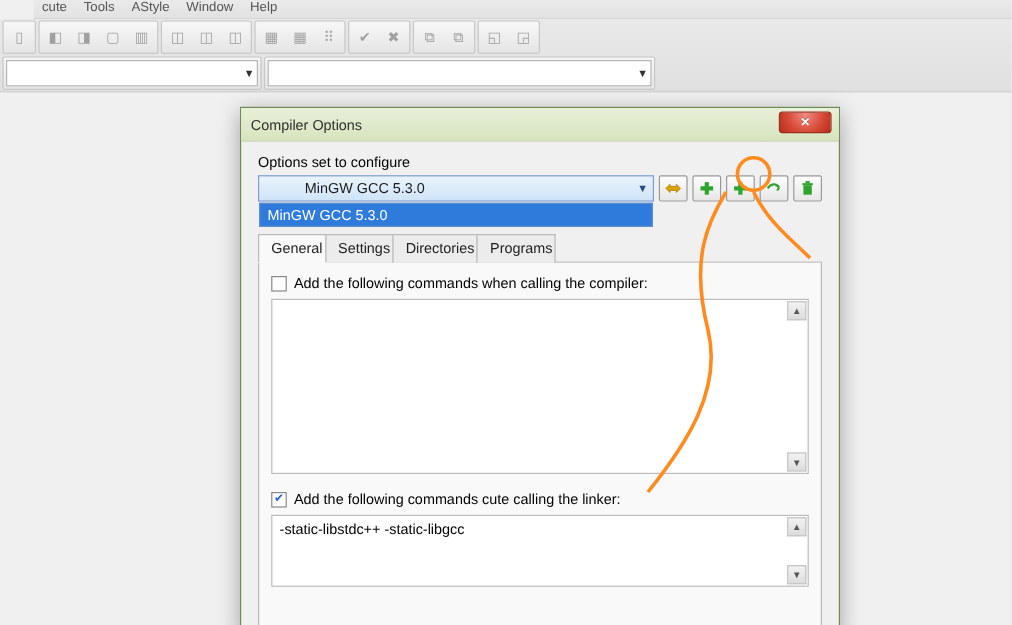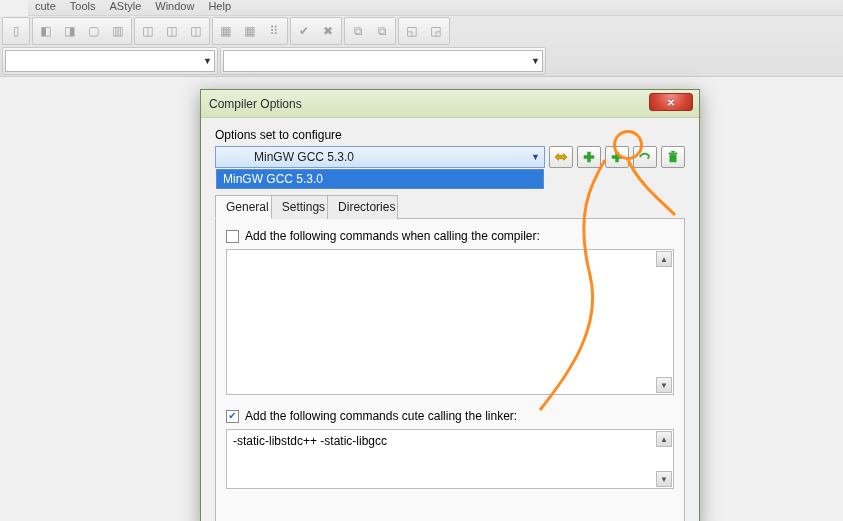--- a/index.html
+++ b/index.html
@@ -378,20 +378,21 @@
               <rect x="3" y="3" width="10" height="2" fill="#2fa52f"></rect>
               <rect x="6" y="1" width="4" height="2" fill="#2fa52f"></rect>
             </svg>
         </div>
       </div>
 
       <div class="tab-strip">
         <div class="tab active">General</div>
         <div class="tab">Settings</div>
         <div class="tab">Directories</div>
+        <div class="tab">Programs</div>
       </div>
 
       <div class="panel">
         <div class="chk-row">
           <div class="chk"></div>
           <span>Add the following commands when calling the compiler:</span>
         </div>
         <div class="textarea ta1">
           <span></span>
           <div class="scroll-up">▲</div>

